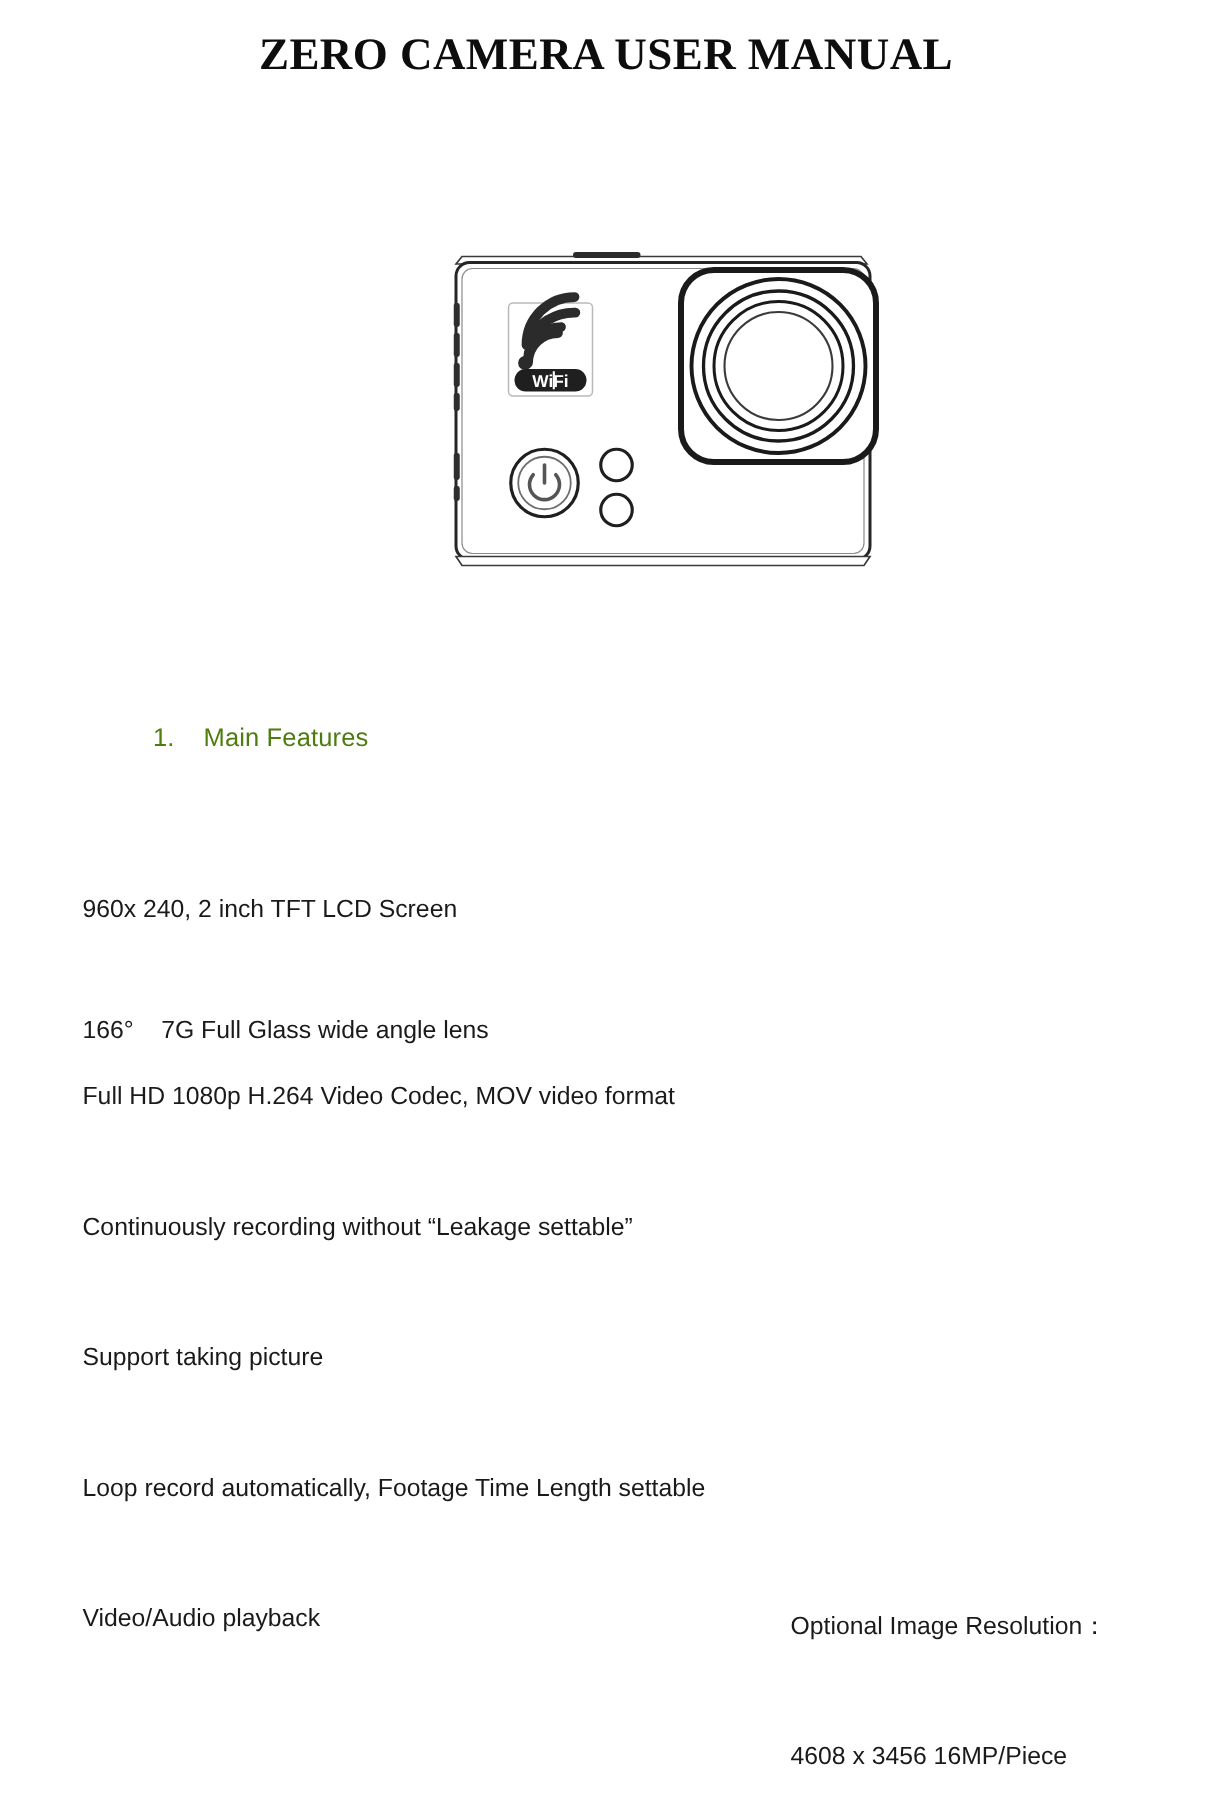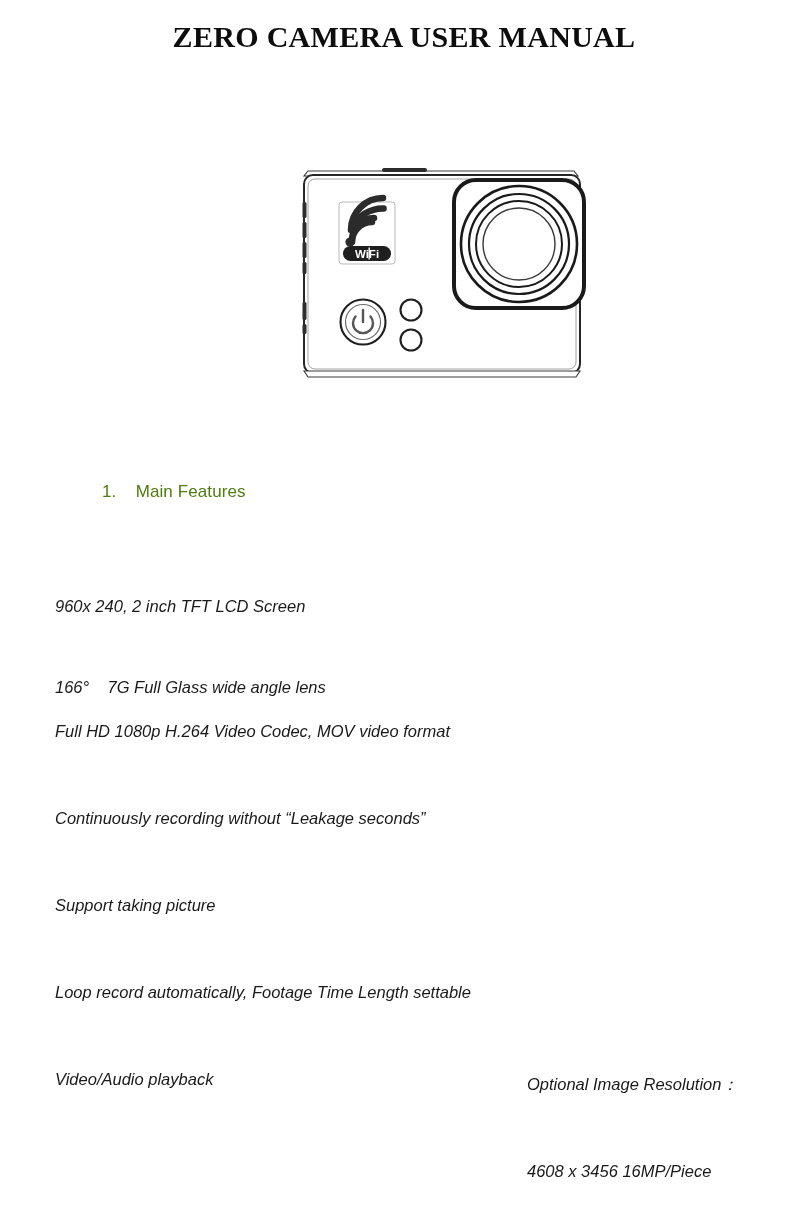--- a/index.html
+++ b/index.html
@@ -61,21 +61,21 @@
     color: #1a1a1a;
     white-space: pre;
   }
   .blk-screen  { left: 55px; top: 534px; }
   .blk-lens    { left: 55px; top: 615px; }
   .blk-feature { left: 55px; top: 659px; }
 
   .col-left    { left: 55px;  top: 1012px; }
   .col-right   { left: 527px; top: 1012px; }
 
-  .text-block .line { display: block; font-style: italic; }
+  .text-block .line { display: block; }
 </style>
 </head>
 <body>
 
 <div class="doc-title">ZERO CAMERA USER MANUAL</div>
 
 <div class="camera-figure">
   <svg width="320" height="230" viewBox="0 0 320 230" xmlns="http://www.w3.org/2000/svg">
 
     <g>
@@ -148,21 +148,21 @@
 <div class="text-block blk-screen">
   <span class="line">960x 240, 2 inch TFT LCD Screen</span>
 </div>
 
 <div class="text-block blk-lens">
   <span class="line">166°    7G Full Glass wide angle lens</span>
 </div>
 
 <div class="text-block blk-feature">
   <span class="line">Full HD 1080p H.264 Video Codec, MOV video format</span>
-  <span class="line">Continuously recording without “Leakage seconds”</span>
+  <span class="line">Continuously recording without “Leakage settable”</span>
   <span class="line">Support taking picture</span>
   <span class="line">Loop record automatically, Footage Time Length settable</span>
   <span class="line">Video/Audio playback</span>
   
   
   
   
   
 </div>
 

